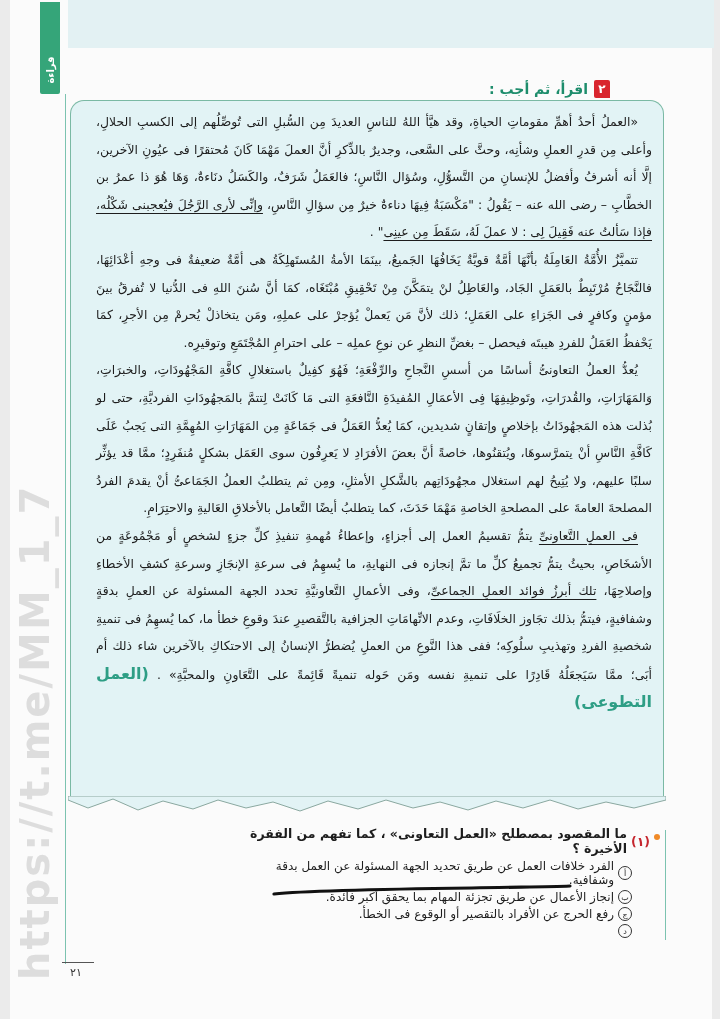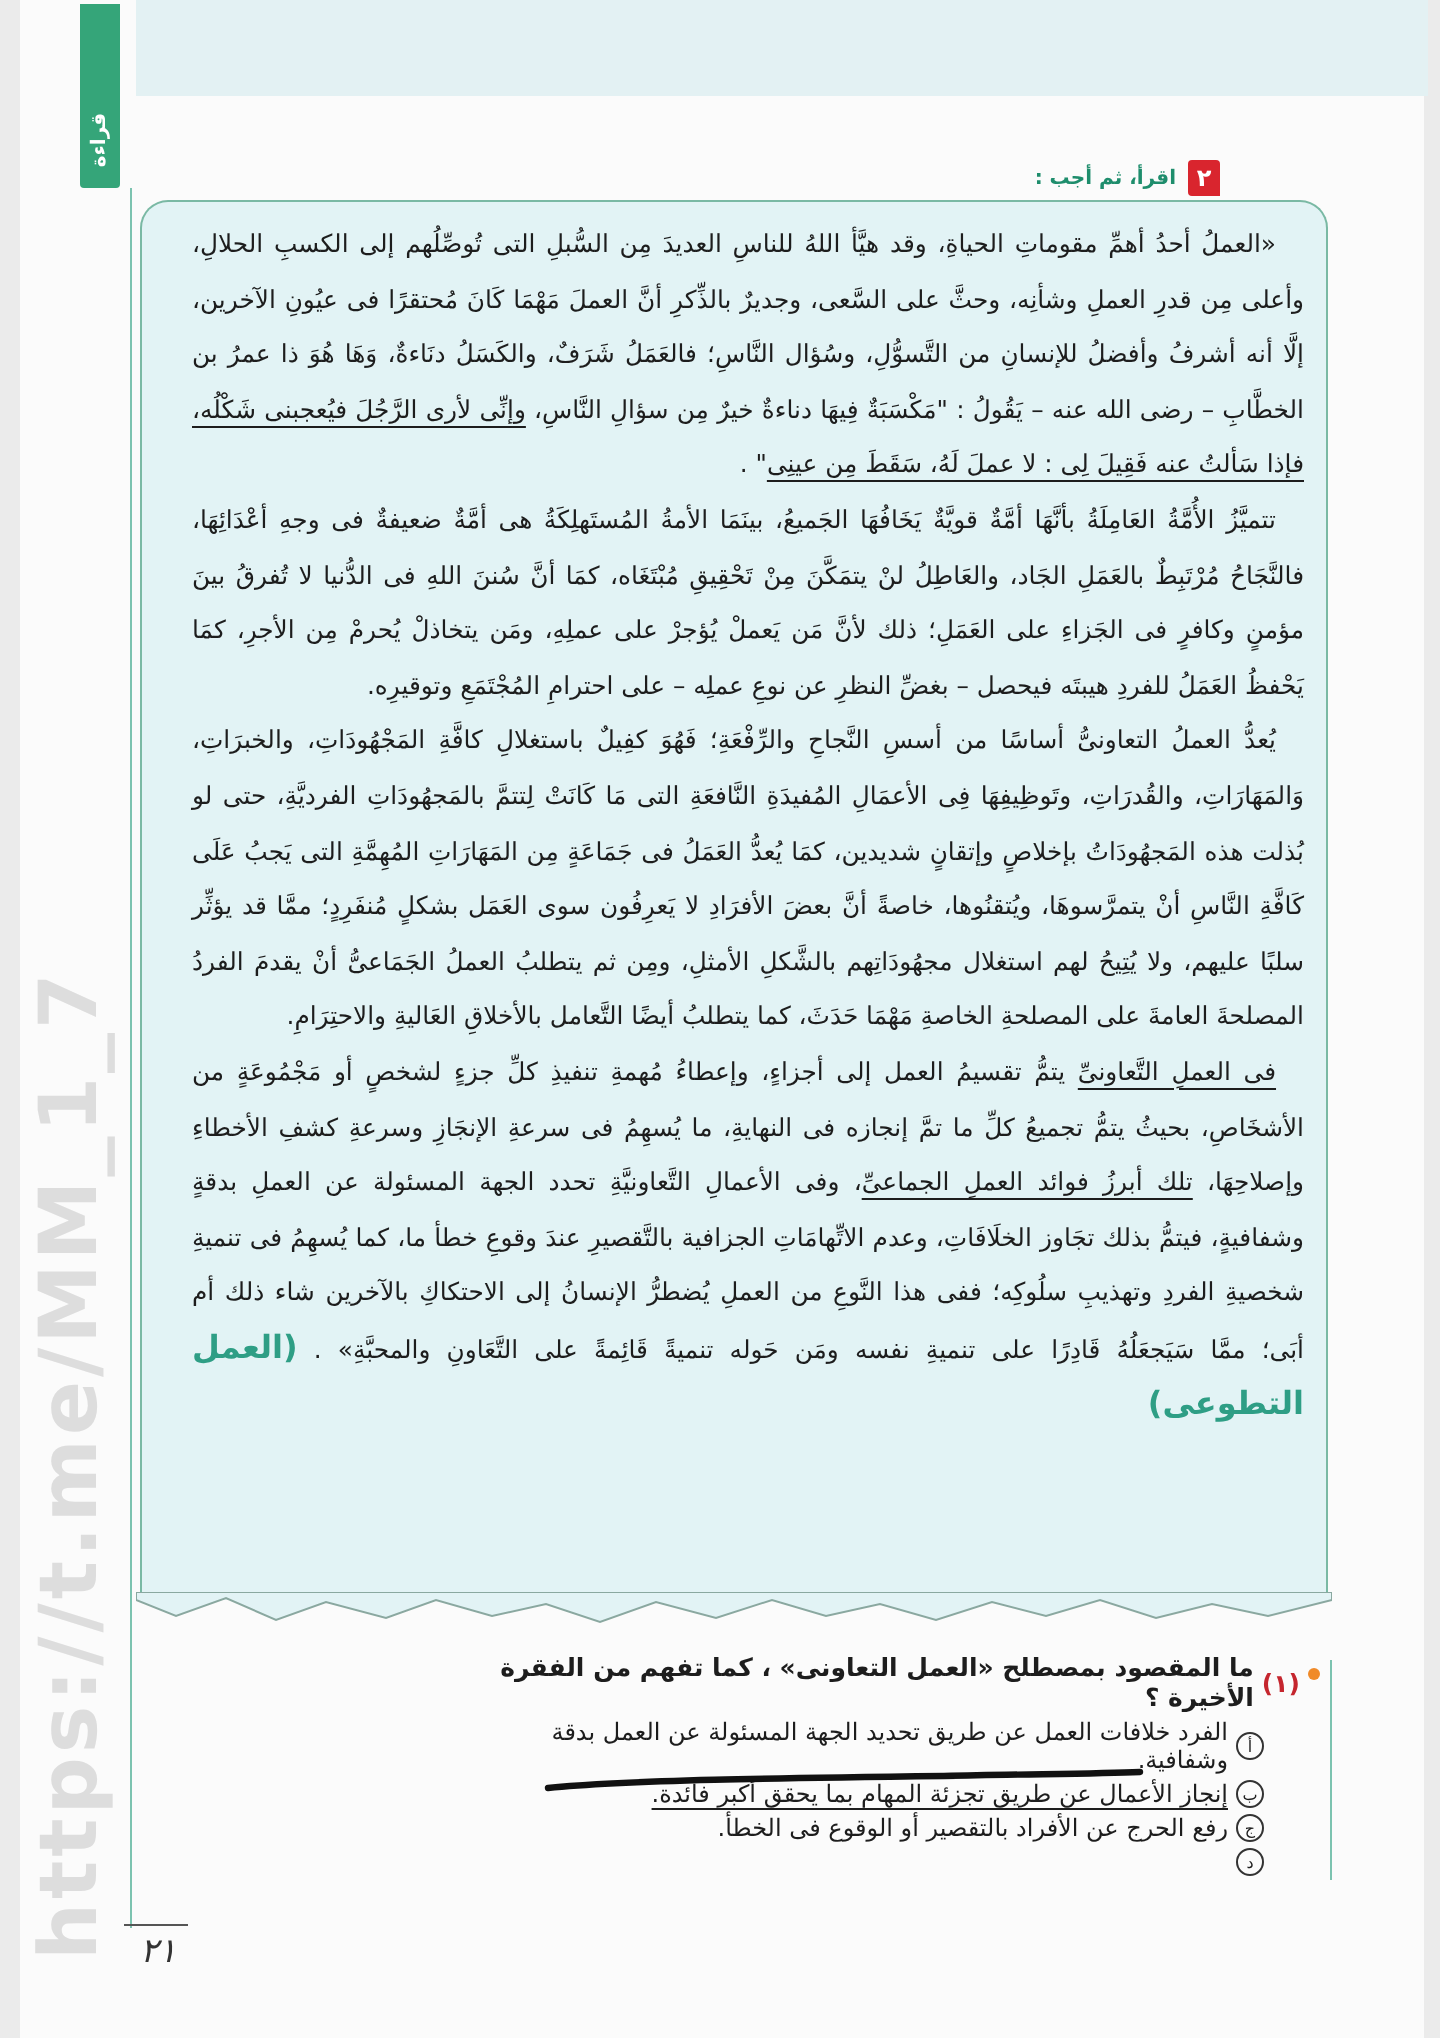--- a/index.html
+++ b/index.html
@@ -38,21 +38,21 @@
   }
   .section-head {
     position:absolute; right:102px; top:80px; direction:rtl;
     display:flex; align-items:center; gap:6px;
   }
   .num-badge {
     width:16px; height:18px; background:#d9252e; color:#fff; font-weight:bold;
     font-size:12px; display:flex; align-items:center; justify-content:center;
     border-radius:2px 2px 0 2px;
   }
-  .head-title { color:#1e8d6c; font-weight:bold; font-size:10px; }
+  .head-title { color:#1e8d6c; font-weight:bold; font-size:14px; }
   .reading-box {
     position:absolute; left:60px; top:100px; width:594px; height:700px;
     background:#e2f3f5; border:1.5px solid #7ab9a4; border-bottom:none;
     border-radius:14px 14px 0 0; box-sizing:border-box;
   }
   .wave {
     position:absolute; left:58px; top:796px; width:598px; height:20px;
   }
   .passage {
     position:absolute; left:86px; top:108px; width:556px; direction:rtl;
@@ -68,24 +68,24 @@
   }
   .q-main { display:flex; align-items:center; gap:4px; font-weight:bold; }
   .q-num { color:#c5262e; font-weight:bold; }
   .q-dot { position:absolute; right:-10px; top:8px; width:6px; height:6px; border-radius:50%; background:#f08a28; }
   .opt { margin:3px 18px 0 0; display:flex; align-items:center; gap:4px; font-size:12px; }
   .opt-mark {
     width:12px; height:12px; border:1px solid #333; border-radius:50%;
     font-size:8px; display:inline-flex; align-items:center; justify-content:center;
     flex:none;
   }
-  .opt-b-text { text-decoration:underline; text-underline-offset:3px; }
+  .opt-b-text { text-underline-offset:3px; }
   .pen-stroke { position:absolute; left:262px; top:884px; width:300px; height:14px; }
   .page-num-rule { position:absolute; left:52px; top:962px; width:32px; height:1px; background:#555; }
-  .page-num { position:absolute; left:60px; top:966px; font-size:17px; color:#333;font-style:italic; }
+  .page-num { position:absolute; left:60px; top:966px; font-size:11px; color:#333; }
 </style>
 </head>
 <body>
 
 <div class="page">
   <div class="top-band"></div>
   <div class="side-tab">
     <span>قراءة</span>
   </div>
   <div class="watermark">https://t.me/MM_1_7</div>

